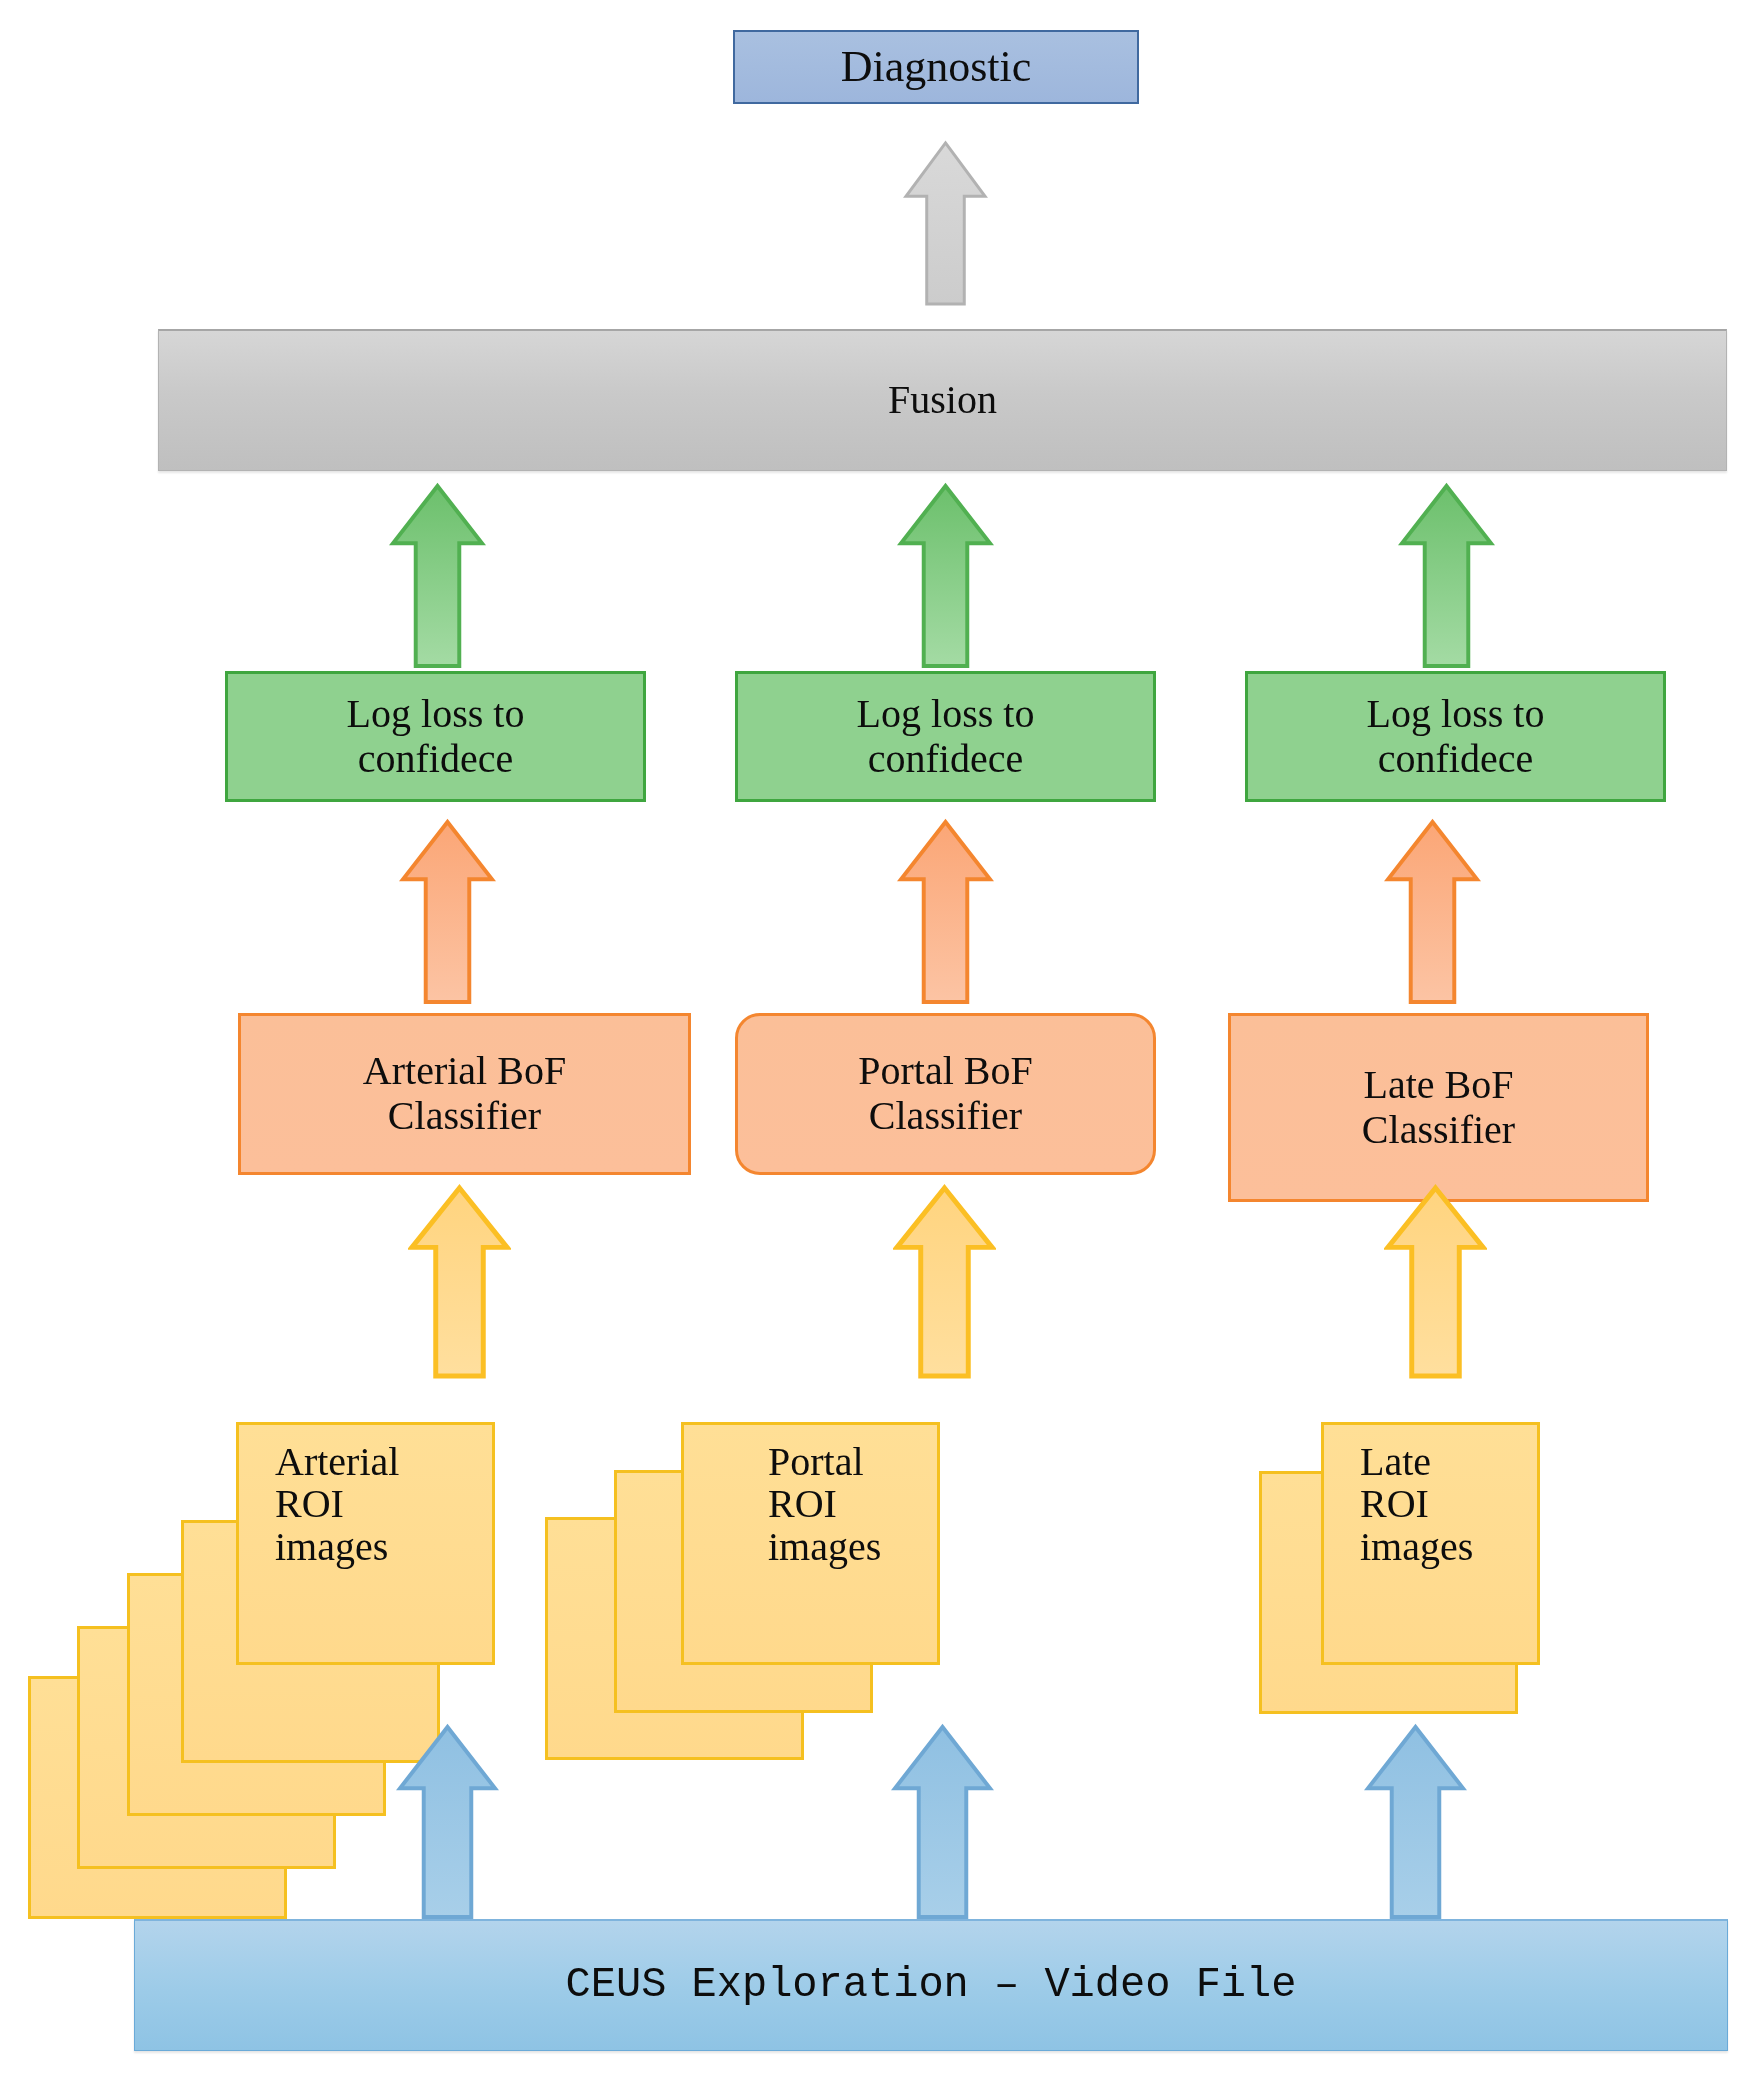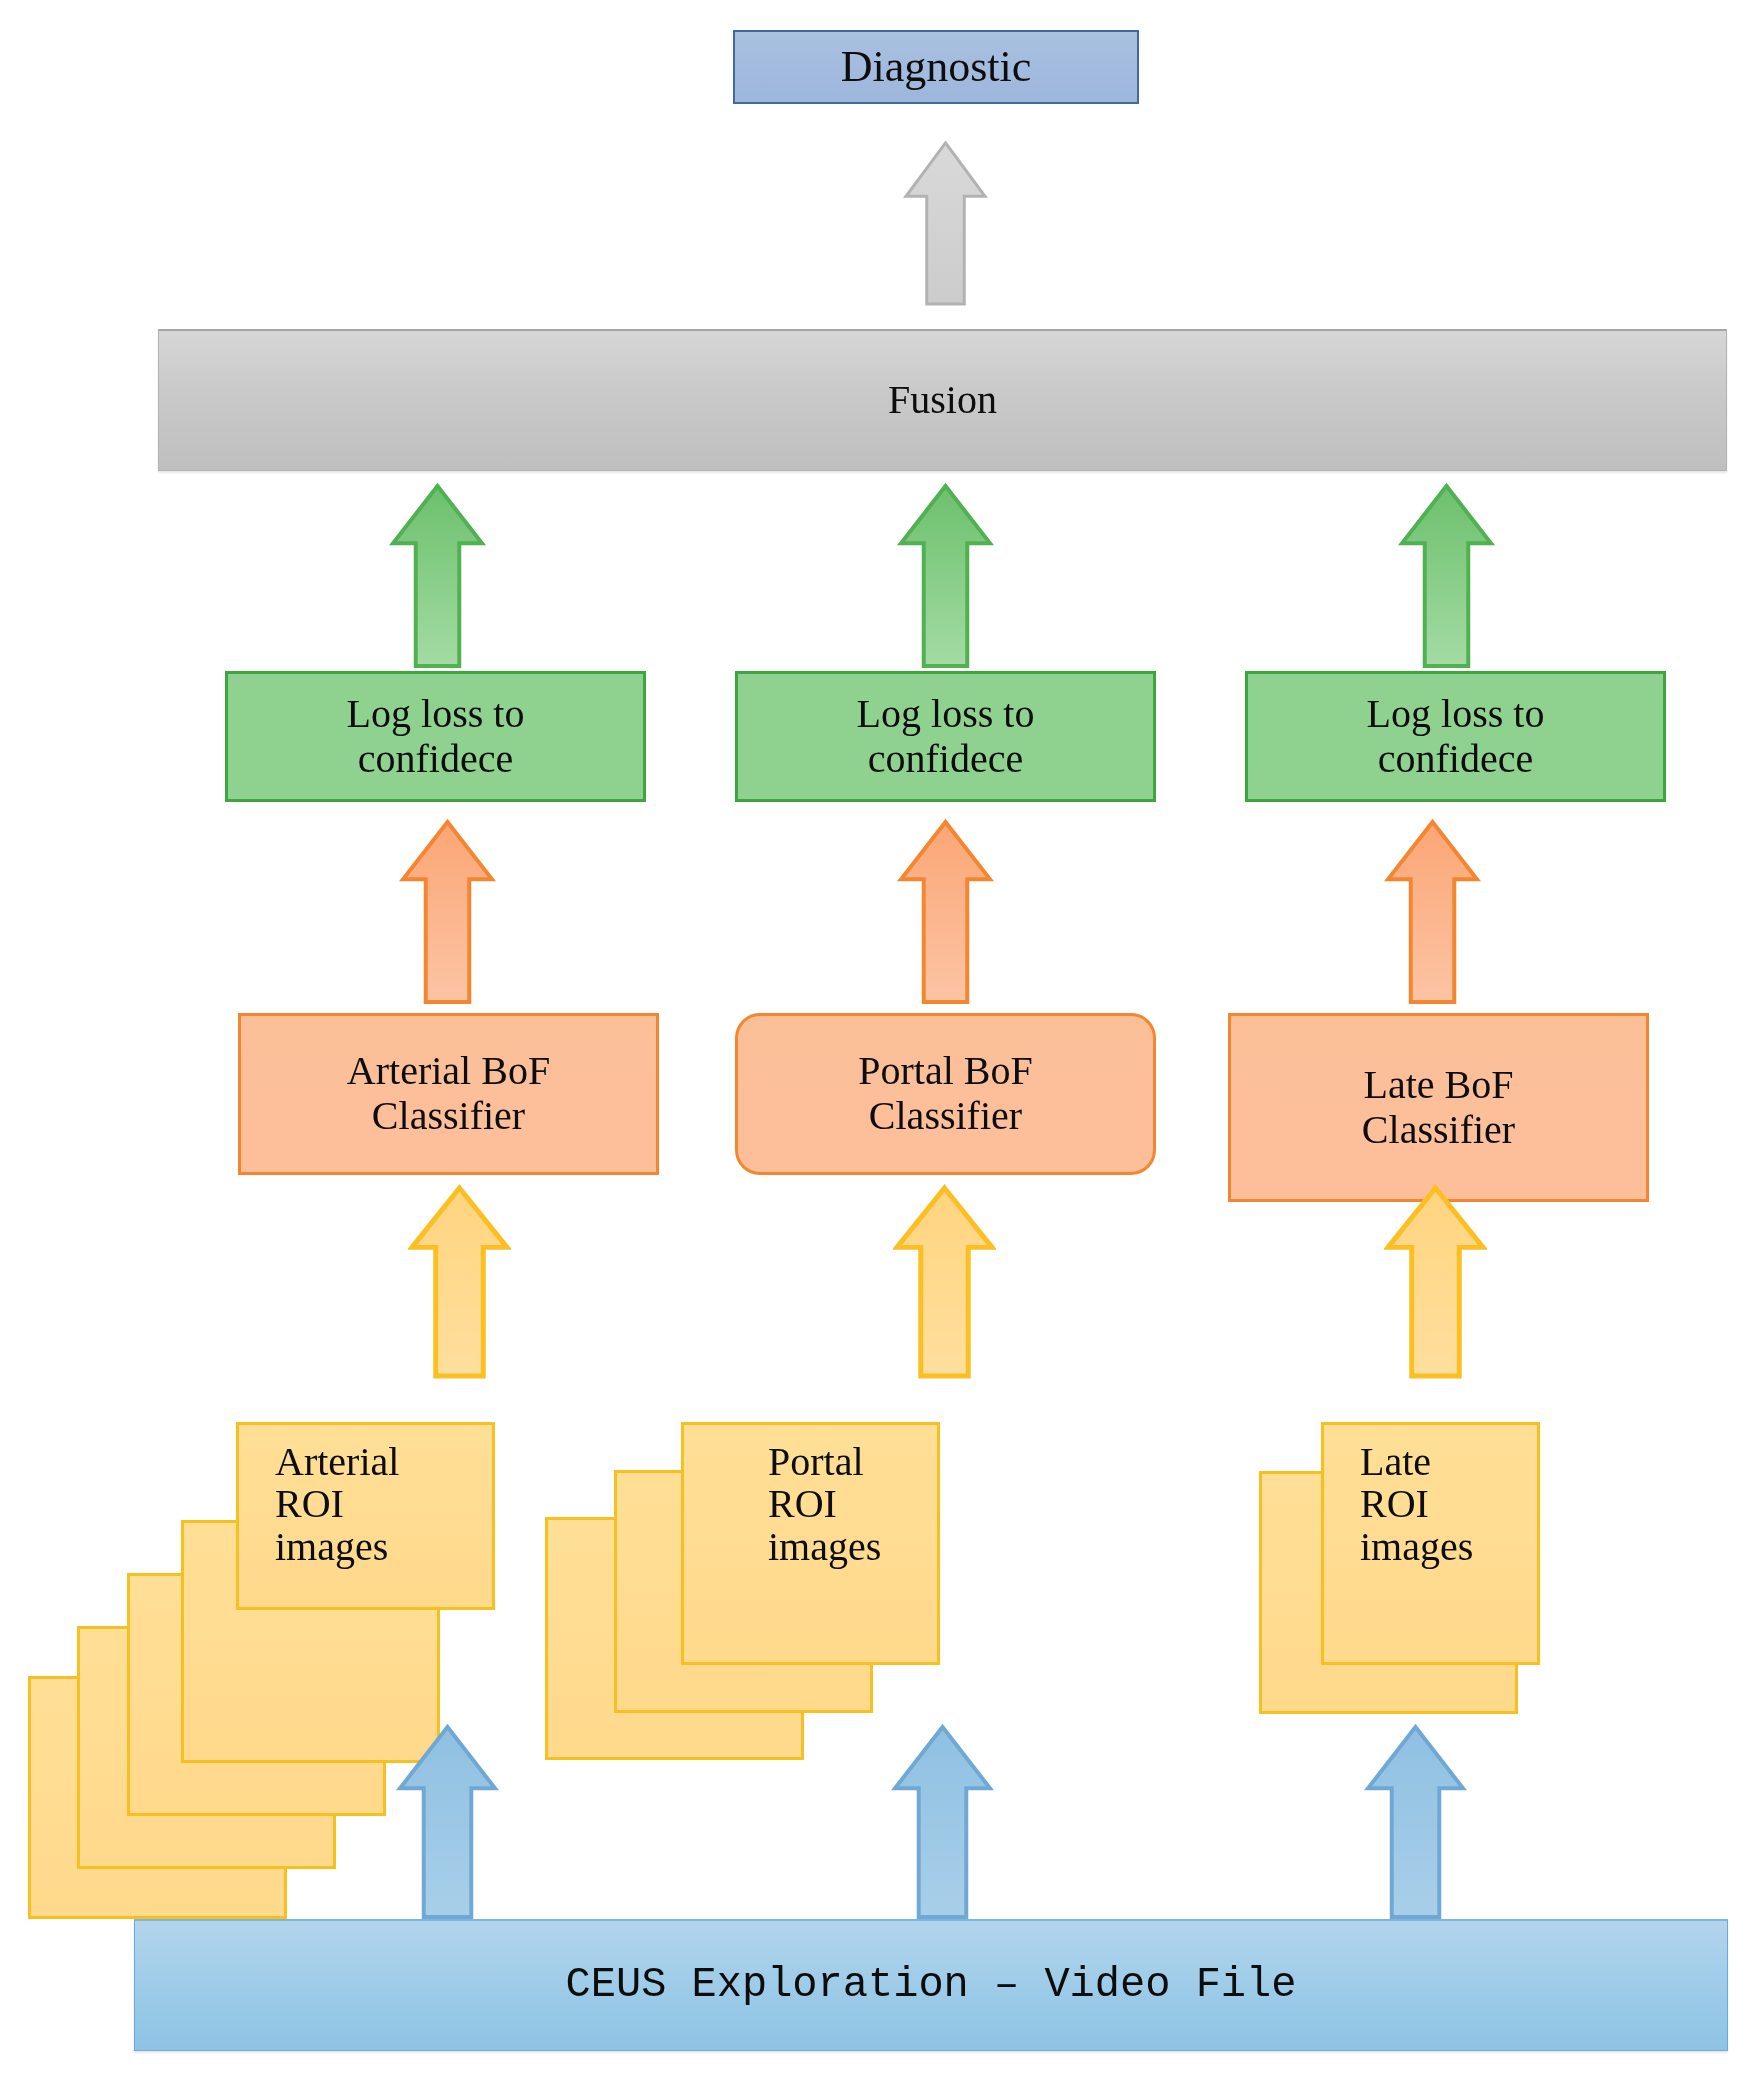--- a/index.html
+++ b/index.html
@@ -196,21 +196,21 @@
       <defs>
         <linearGradient id="gOr3" x1="0" y1="0" x2="0" y2="1">
           <stop offset="0%" stop-color="#fba676"></stop>
           <stop offset="100%" stop-color="#fcc4a4"></stop>
         </linearGradient>
       </defs>
       <polygon points="49,4 94,62 71,62 71,186 27,186 27,62 4,62" fill="url(#gOr3)" stroke="#f4862f" stroke-width="4"></polygon>
     </svg>
   </div>
 
-  <div class="box box-orange" style="left:238px; top:1013px; width:421px; height:162px;">
+  <div class="box box-orange" style="left:238px; top:1013px; width:453px; height:162px;">
     <span>Arterial BoF
 Classifier</span>
   </div>
   <div class="box box-orange" style="left:735px; top:1013px; width:421px; height:162px;border-radius:25px;">
     <span>Portal BoF
 Classifier</span>
   </div>
   <div class="box box-orange" style="left:1228px; top:1013px; width:421px; height:189px;">
     <span>Late BoF
 Classifier</span>
@@ -248,21 +248,21 @@
       </defs>
       <polygon points="52,4 100,64 76,64 76,194 28,194 28,64 4,64" fill="url(#gYel3)" stroke="#fbbf24" stroke-width="5"></polygon>
     </svg>
   </div>
 
   <div class="roi-stack" style="left:0px; top:1376px; width:614px; height:475px;">
     <div class="roi-card" style="left:28px; top:300px; width:259px; height:243px;"></div>
     <div class="roi-card" style="left:77px; top:250px; width:259px; height:243px;"></div>
     <div class="roi-card" style="left:127px; top:197px; width:259px; height:243px;"></div>
     <div class="roi-card" style="left:181px; top:144px; width:259px; height:243px;"></div>
-    <div class="roi-card front" style="left:236px; top:46px; width:259px; height:188px;">
+    <div class="roi-card front" style="left:236px; top:46px; width:259px; height:243px;">
       <span class="roi-label">Arterial
 ROI
 images</span>
     </div>
   </div>
 
   <div class="roi-stack" style="left:515px; top:1376px; width:416px; height:396px;">
     <div class="roi-card" style="left:30px; top:141px; width:259px; height:243px;"></div>
     <div class="roi-card" style="left:99px; top:94px; width:259px; height:243px;"></div>
     <div class="roi-card front" style="left:166px; top:46px; width:259px; height:243px;padding-left:48px;">

